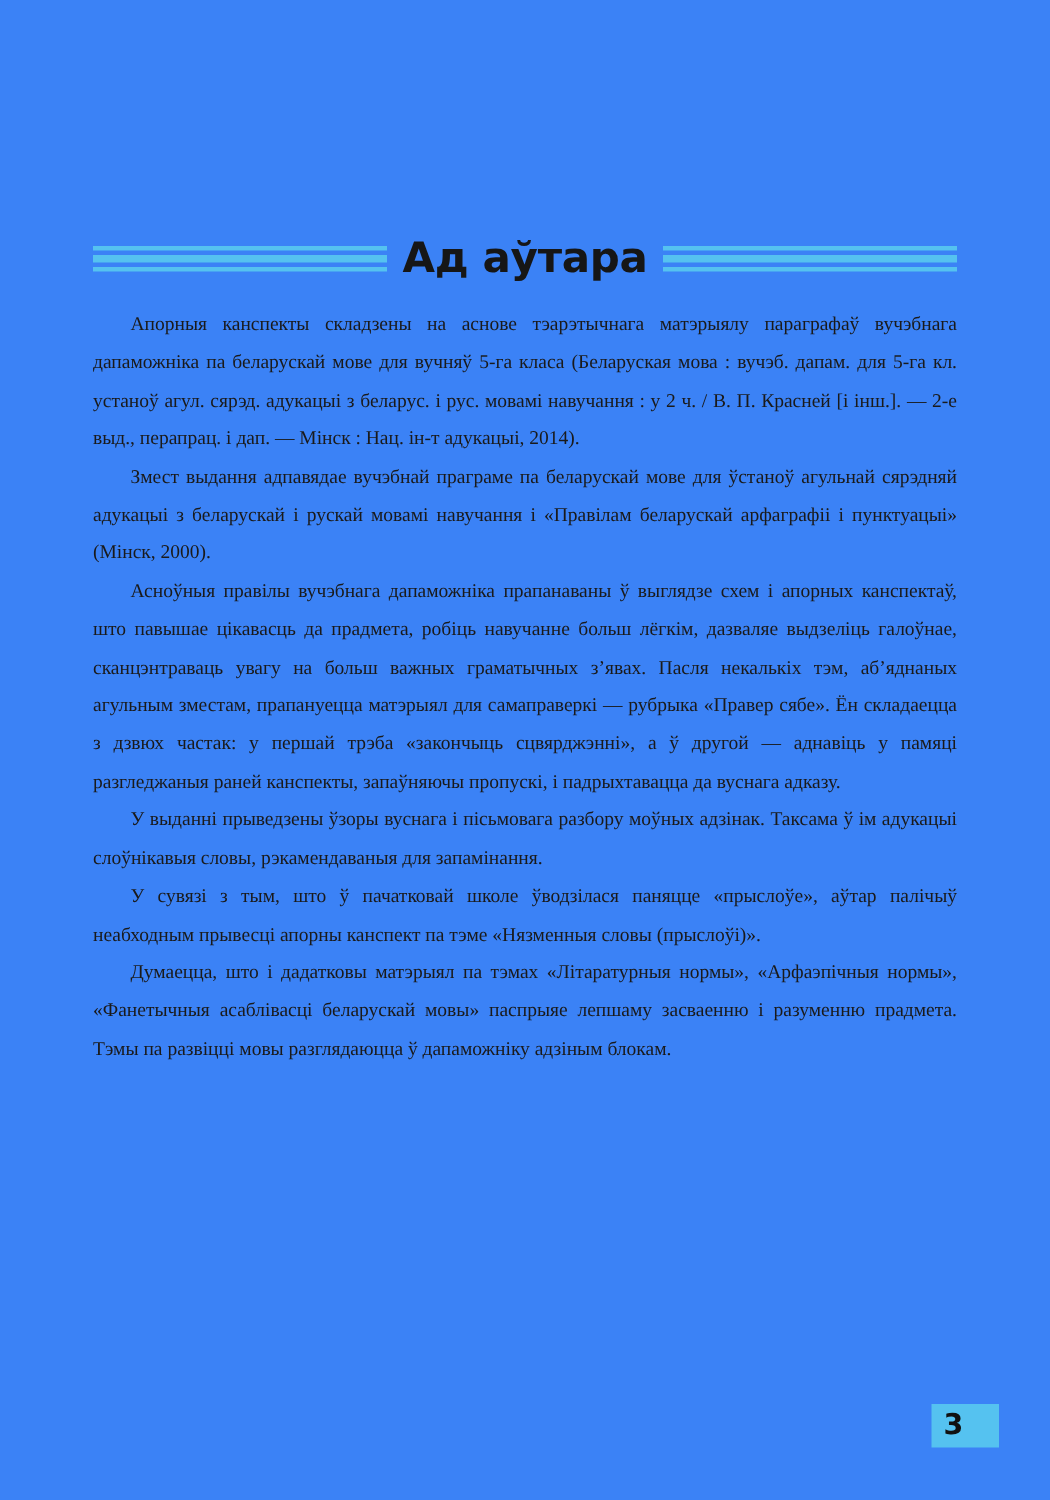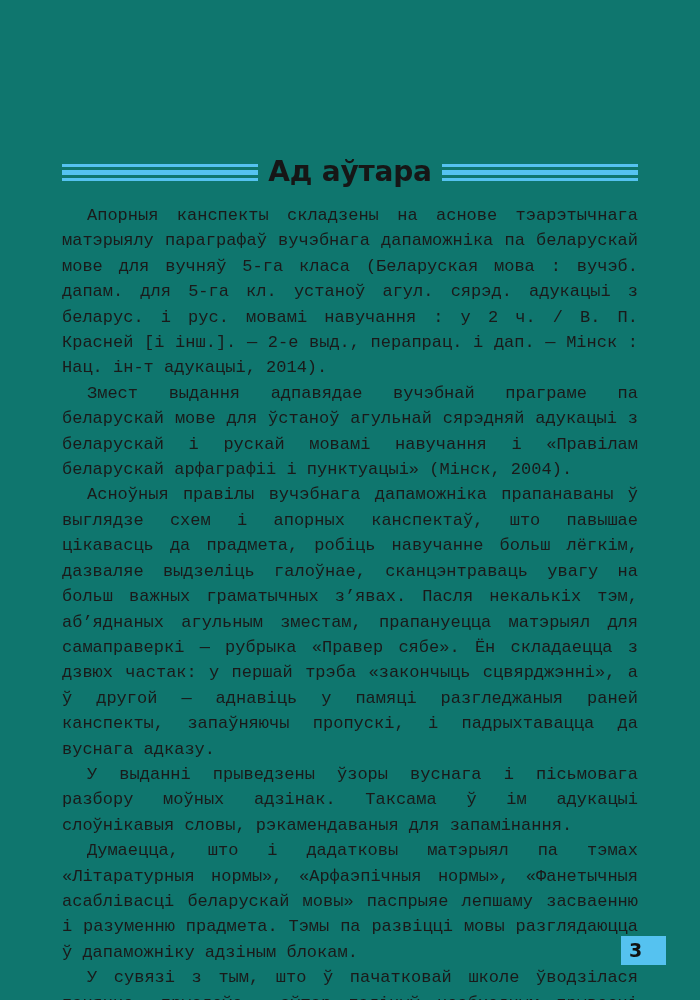--- a/index.html
+++ b/index.html
@@ -15,21 +15,21 @@
     overflow: hidden;
     font-family: "Liberation Serif", "DejaVu Serif", serif;
     color: #1a1a1a;
     -webkit-font-smoothing: antialiased;
   }
 
   
   .page {
     position: absolute;
     inset: 0;
-    background: #0f766e;
+    background: #3b82f6;
   }
 
   .content {
     position: absolute;
     left: 62px;
     top: 150px;
     width: 576px;
   }
 
   
@@ -70,25 +70,24 @@
     color: #161616;
     white-space: nowrap;
     padding: 0 4px;
   }
 
   
   .body-copy p {
     margin: 0;
     text-align: justify;
     text-justify: inter-word;
-    font-size: 17px;
+    font-size: 13px;
     line-height: 25.4px;
     text-indent: 25px;
     hyphens: manual;
-    font-family: Liberation Mono, monospace;
     -webkit-hyphens: manual;
   }
 
   
   .page-number {
     position: absolute;
     left: 621px;
     top: 936px;
     width: 45px;
     height: 29px;
@@ -124,25 +123,25 @@
       <h1 class="heading-title">Ад аўтара</h1>
       <span class="rule">
         <span class="bar b1"></span>
         <span class="bar b2"></span>
         <span class="bar b3"></span>
       </span>
     </div>
 
     <div class="body-copy">
       <p>Апорныя канспекты складзены на аснове тэарэтычнага матэрыялу параграфаў вучэбнага дапаможніка па беларускай мове для вучняў 5-га класа (Беларуская мова : вучэб. дапам. для 5-га кл. устаноў агул. сярэд. адукацыі з беларус. і рус. мовамі навучання : у 2 ч. / В. П. Красней [і інш.]. — 2-е выд., перапрац. і дап. — Мінск : Нац. ін-т адукацыі, 2014).</p>
-      <p>Змест выдання адпавядае вучэбнай праграме па беларускай мове для ўстаноў агульнай сярэдняй адукацыі з беларускай і рускай мовамі навучання і «Правілам беларускай арфаграфіі і пунктуацыі» (Мінск, 2004).</p>
+      <p>Змест выдання адпавядае вучэбнай праграме па беларускай мове для ўстаноў агульнай сярэдняй адукацыі з беларускай і рускай мовамі навучання і «Правілам беларускай арфаграфіі і пунктуацыі» (Мінск, 2000).</p>
       <p>Асноўныя правілы вучэбнага дапаможніка прапанаваны ў выглядзе схем і апорных канспектаў, што павышае цікавасць да прадмета, робіць навучанне больш лёгкім, дазваляе выдзеліць галоўнае, сканцэнтраваць увагу на больш важных граматычных з’явах. Пасля некалькіх тэм, аб’яднаных агульным зместам, прапануецца матэрыял для самаправеркі — рубрыка «Правер сябе». Ён складаецца з дзвюх частак: у першай трэба «закончыць сцвярджэнні», а ў другой — аднавіць у памяці разгледжаныя раней канспекты, запаўняючы пропускі, і падрыхтавацца да вуснага адказу.</p>
       <p>У выданні прыведзены ўзоры вуснага і пісьмовага разбору моўных адзінак. Таксама ў ім адукацыі слоўнікавыя словы, рэкамендаваныя для запамінання.</p>
+      <p>У сувязі з тым, што ў пачатковай школе ўводзілася паняцце «прыслоўе», аўтар палічыў неабходным прывесці апорны канспект па тэме «Нязменныя словы (прыслоўі)».</p>
       <p>Думаецца, што і дадатковы матэрыял па тэмах «Літаратурныя нормы», «Арфаэпічныя нормы», «Фанетычныя асаблівасці беларускай мовы» паспрыяе лепшаму засваенню і разуменню прадмета. Тэмы па развіцці мовы разглядаюцца ў дапаможніку адзіным блокам.</p>
-      <p>У сувязі з тым, што ў пачатковай школе ўводзілася паняцце «прыслоўе», аўтар палічыў неабходным прывесці апорны канспект па тэме «Нязменныя словы (прыслоўі)».</p>
     </div>
 
   </div>
 
   <div class="page-number">
     <span>3</span>
   </div>
 
 </div>
 

